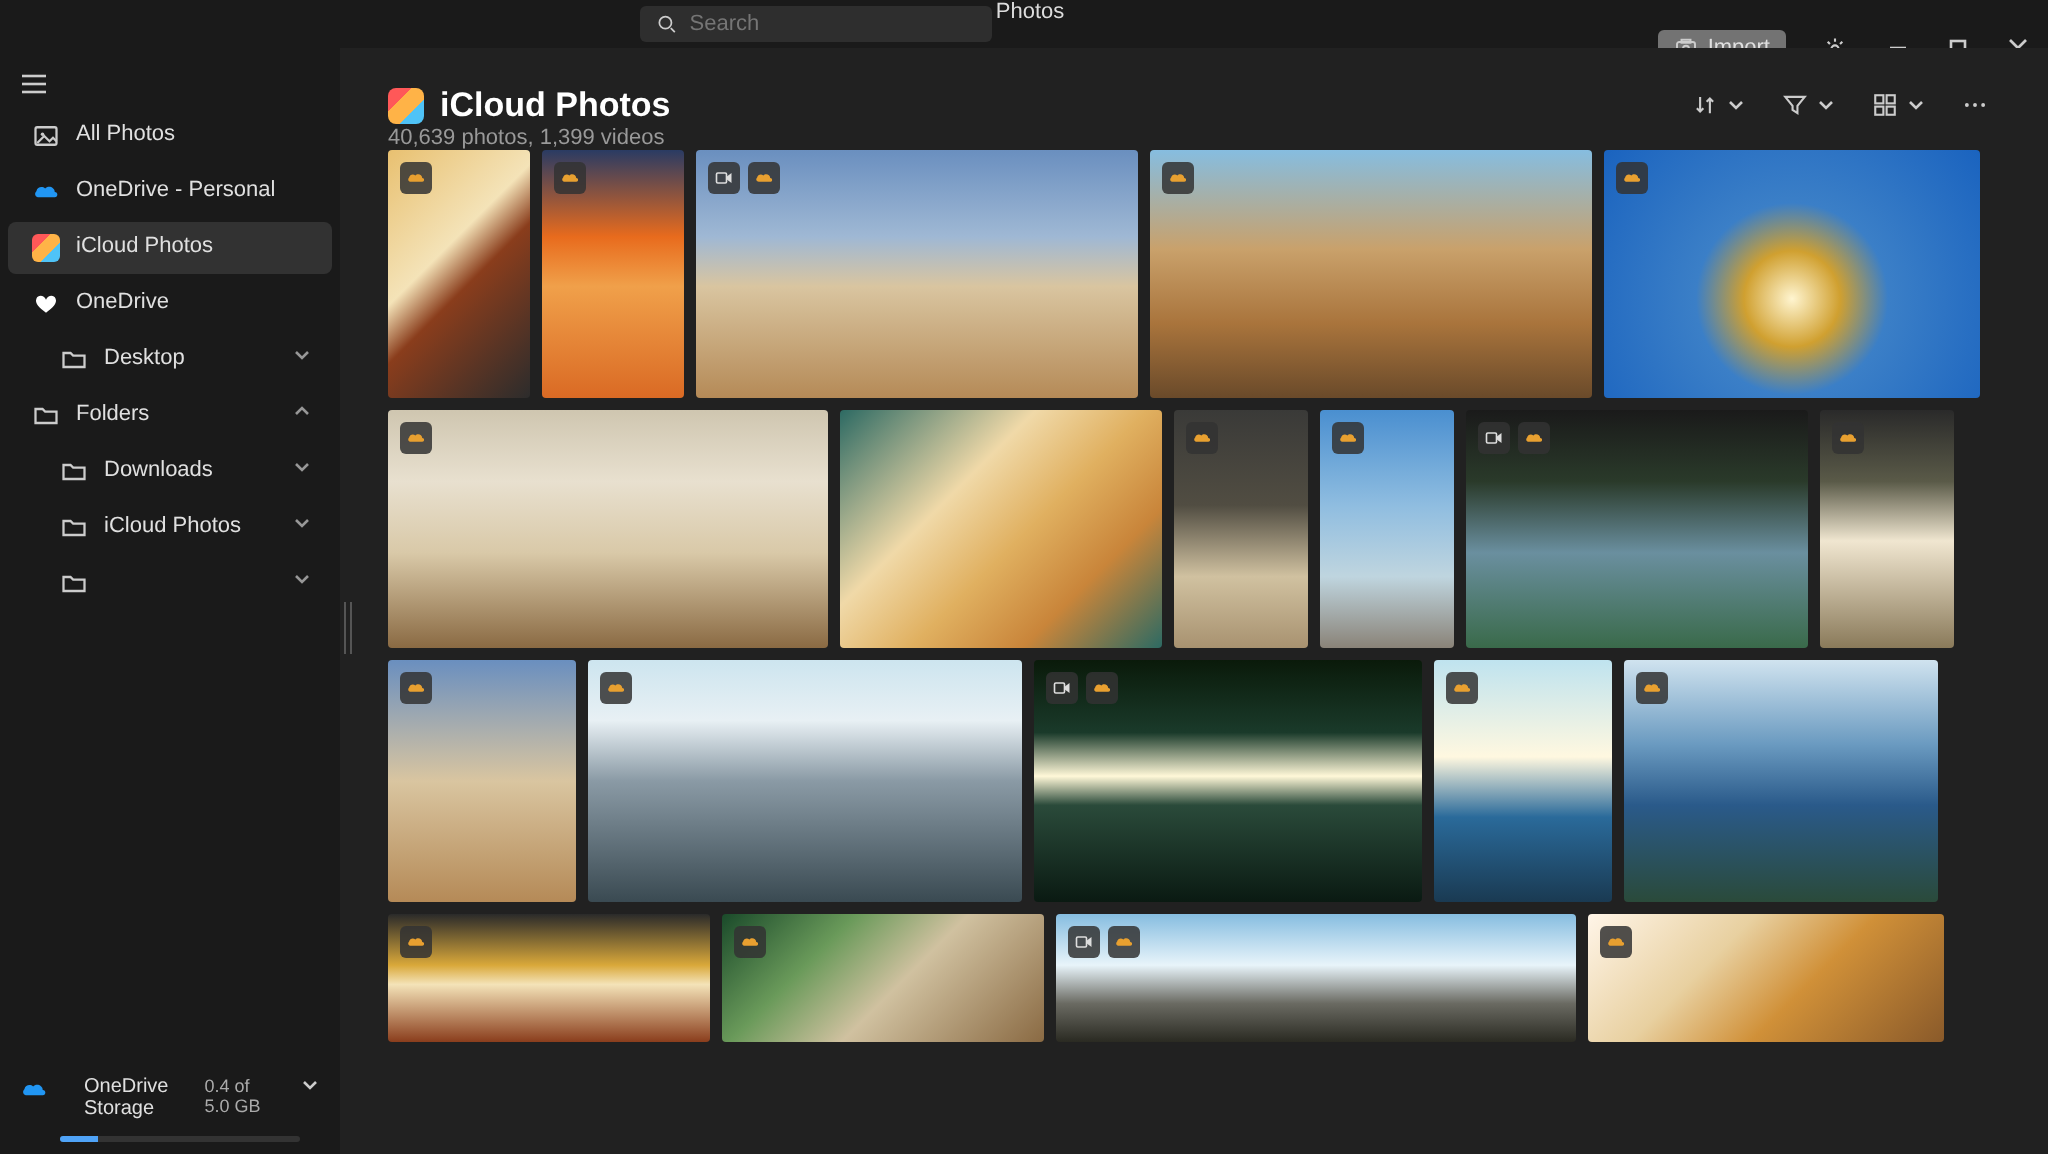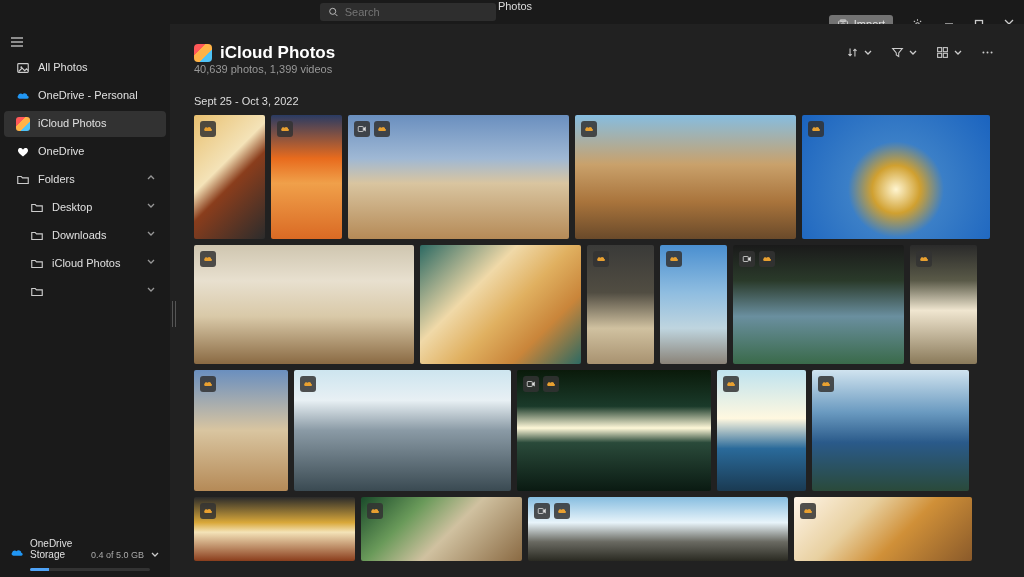--- a/index.html
+++ b/index.html
@@ -77,21 +77,21 @@
     position: relative;
   }
   .nav-item.selected { background: #323232; }
   .nav-item .nav-icon { width:14px; height:14px; display:flex; align-items:center; justify-content:center; flex-shrink:0; }
   .nav-item .chev { margin-left:auto; opacity:0.7; }
   .sub-item { padding-left: 26px; }
   .storage-bar {
     margin-top: auto;
     padding: 8px 10px;
     font-size: 10px;
-    display:flex; align-items:flex-end; gap:6px;
+    display:flex; align-items:flex-start; gap:18px;
   }
   .storage-bar .cloud-icon { width:14px; height:14px; }
   .storage-txt { flex:1; }
   .storage-amount { font-size:9px; color:#aaa; }
   .progress { margin-left:30px; margin-bottom:6px; height:3px; background:#333; width:120px; border-radius:2px; overflow:hidden; }
   .progress-fill { height:100%; width:16%; background:#4fa3f7; }
   .chev-down { width:10px; height:10px; }
   .resize-handle { position:absolute; right:-6px; top:50%; width:4px; height:26px; cursor:ew-resize; }
   .resize-handle::before { content:""; position:absolute; left:0; width:1px; height:100%; background:#555;}
   .resize-handle::after { content:""; position:absolute; right:0; width:1px; height:100%; background:#555;}
@@ -220,44 +220,44 @@
 
     <div class="nav-item">
       <span class="nav-icon">
           <svg width="14" height="14" viewBox="0 0 16 16">
             <path d="M8 13 C4 10 1.5 7.5 2.5 5 C3.5 2.5 7 3 8 5.5 C9 3 12.5 2.5 13.5 5 C14.5 7.5 12 10 8 13 Z" fill="#fff"></path>
           </svg>
         </span>
       <span>OneDrive</span>
     </div>
 
+    <div class="nav-item sub-item">
+      <span class="nav-icon">
+          <svg width="14" height="14" viewBox="0 0 16 16">
+            <path d="M2 4 L6 4 L7.5 5.5 L14 5.5 L14 12 L2 12 Z" class="muted-stroke"></path>
+          </svg>
+        </span>
+      <span>Desktop</span>
+      <span class="chev">
+          <svg class="chev-down" viewBox="0 0 10 10">
+            <path d="M2 3 L5 6 L8 3" class="muted-stroke"></path>
+          </svg>
+        </span>
+    </div>
+
     <div class="nav-item">
       <span class="nav-icon">
           <svg width="14" height="14" viewBox="0 0 16 16">
             <path d="M2 4 L6 4 L7.5 5.5 L14 5.5 L14 12 L2 12 Z" class="muted-stroke"></path>
           </svg>
         </span>
       <span>Folders</span>
       <span class="chev">
           <svg class="chev-down" viewBox="0 0 10 10">
             <path d="M2 6 L5 3 L8 6" class="muted-stroke"></path>
-          </svg>
-        </span>
-    </div>
-
-    <div class="nav-item sub-item">
-      <span class="nav-icon">
-          <svg width="14" height="14" viewBox="0 0 16 16">
-            <path d="M2 4 L6 4 L7.5 5.5 L14 5.5 L14 12 L2 12 Z" class="muted-stroke"></path>
-          </svg>
-        </span>
-      <span>Desktop</span>
-      <span class="chev">
-          <svg class="chev-down" viewBox="0 0 10 10">
-            <path d="M2 3 L5 6 L8 3" class="muted-stroke"></path>
           </svg>
         </span>
     </div>
     <div class="nav-item sub-item">
       <span class="nav-icon">
           <svg width="14" height="14" viewBox="0 0 16 16">
             <path d="M2 4 L6 4 L7.5 5.5 L14 5.5 L14 12 L2 12 Z" class="muted-stroke"></path>
           </svg>
         </span>
       <span>Downloads</span>
@@ -350,21 +350,20 @@
           <svg width="13" height="13" viewBox="0 0 16 16">
               <circle cx="3" cy="8" r="1.2" class="muted-fill"></circle>
               <circle cx="8" cy="8" r="1.2" class="muted-fill"></circle>
               <circle cx="13" cy="8" r="1.2" class="muted-fill"></circle>
             </svg>
         </div>
       </div>
     </div>
     <div class="subhead">40,639 photos, 1,399 videos</div>
 
-    <div class="date-row">Sept 25 - Oct 3, 2022</div>
 
     <div id="gallery">
         <div class="gallery-row">
           <div class="tile" style="width: 71px; height: 124px; background: linear-gradient(135deg, rgb(232, 192, 112) 0%, rgb(244, 227, 184) 40%, rgb(138, 61, 28) 55%, rgb(44, 44, 44) 100%);">
             <div class="badges">
               <div class="badge">
                 <svg width="10" height="10" viewBox="0 0 16 16">
                   <path d="M4 11 C2 11 1 9 2.5 7.5 C3 5 6 4.5 7.5 6 C9 4 13 5 13 8 C15 8 15 11 13 11 Z" fill="#e8a030"></path>
                 </svg>
               </div>

